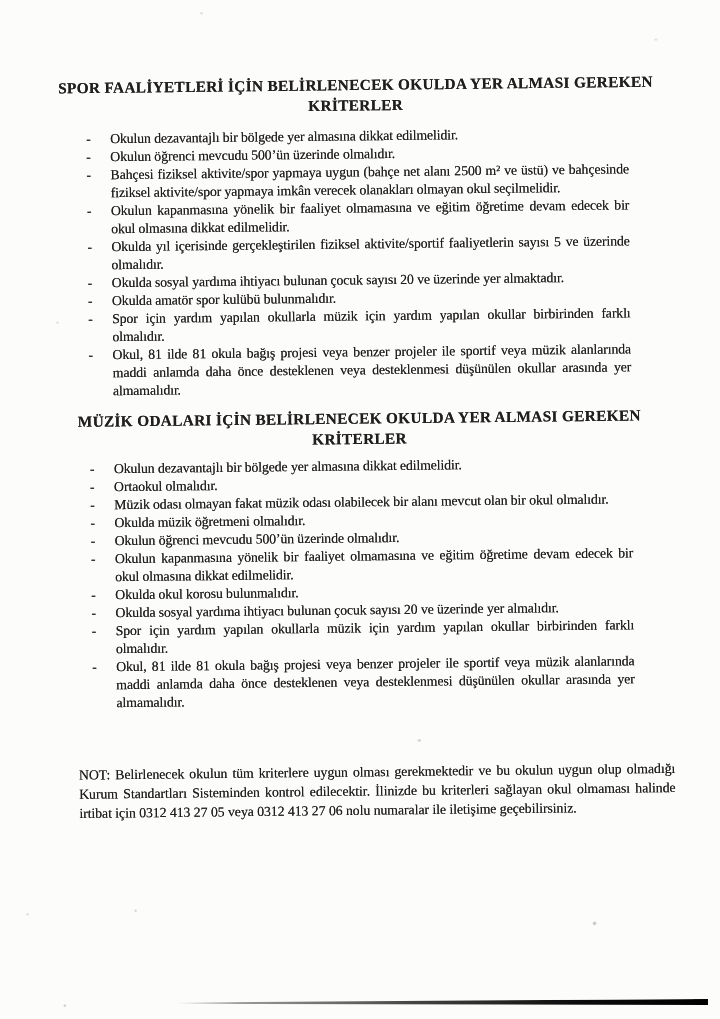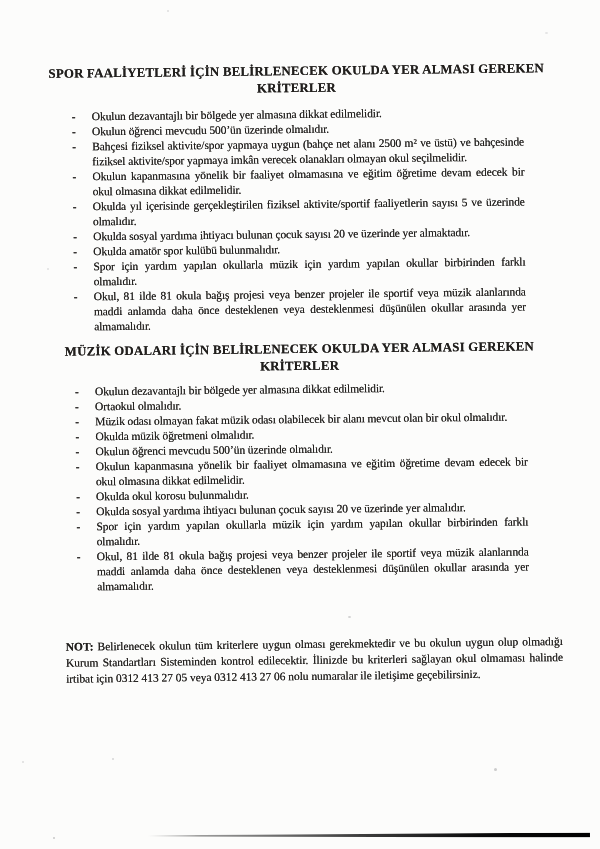--- a/index.html
+++ b/index.html
@@ -72,21 +72,21 @@
     position: absolute;
     left: 63px;
     top: 624px;
     width: 497px;
     font-size: 11.5px;
     line-height: 16.2px;
     letter-spacing: -0.05px;
     text-align: justify;
     text-align-last: left;
   }
-  .note-label { font-weight: bold; }
+  .note-label { font-weight: normal; }
   
   .bottom-line {
     position: absolute;
     left: 148px;
     top: 833px;
     width: 442px;
     height: 5px;
     transform: rotate(-0.12deg);
     background: linear-gradient(to right,
       rgba(90, 90, 90, 0),

